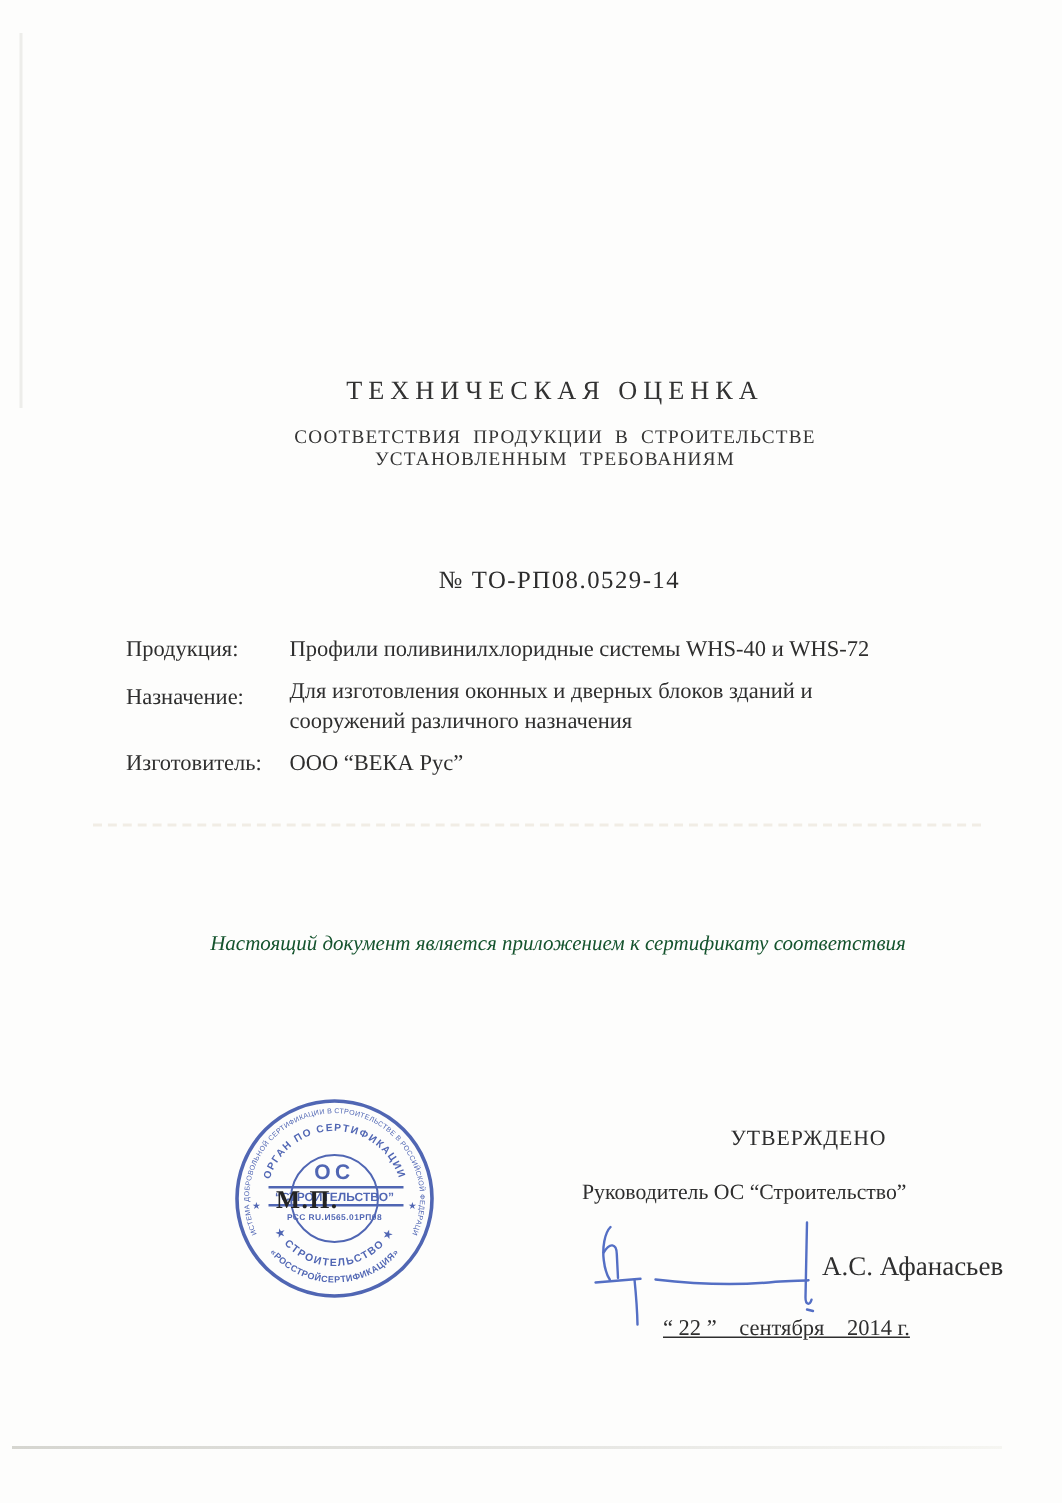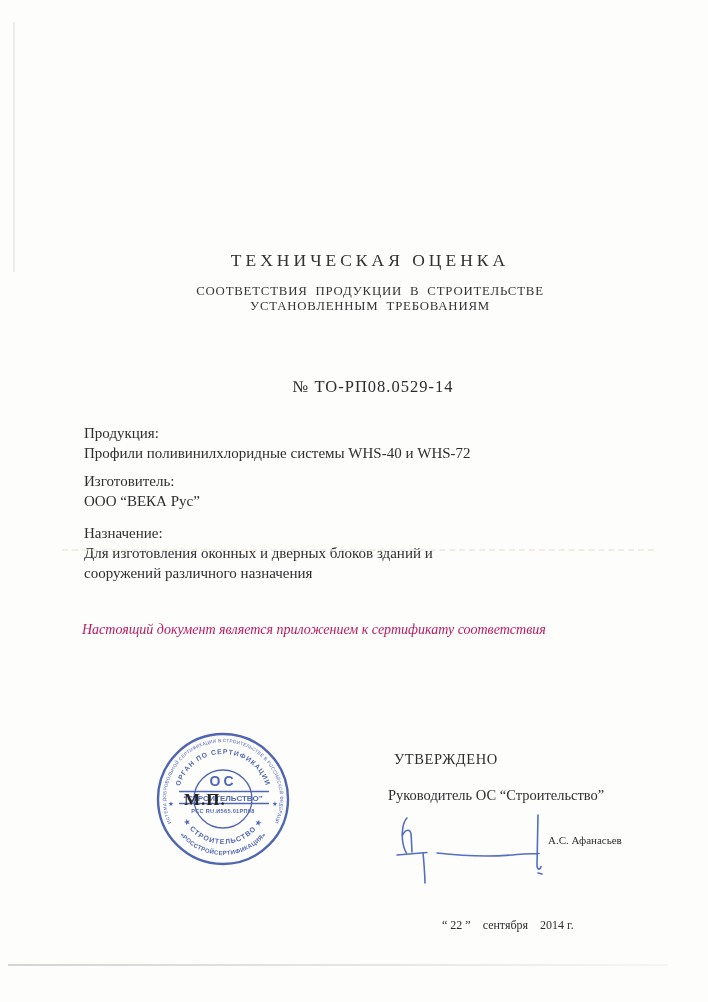--- a/index.html
+++ b/index.html
@@ -20,35 +20,35 @@
   .doc-title{left:25px;top:250px;width:690px;text-align:center;
     font-size:17.5px;letter-spacing:4px;color:#323232;}
   .doc-subtitle1{left:25px;top:284px;width:690px;text-align:center;
     font-size:12.8px;letter-spacing:.8px;word-spacing:4px;color:#343434;}
   .doc-subtitle2{left:25px;top:299px;width:690px;text-align:center;
     font-size:12.8px;letter-spacing:.8px;word-spacing:4px;color:#343434;}
   .doc-number{left:28px;top:377px;width:690px;text-align:center;
     font-size:16.5px;letter-spacing:1px;color:#2c2c2c;}
   
   .fields{left:84px;top:424px;width:540px;font-size:15px;line-height:1.33;}
-  .field-row{display:flex;margin-bottom:8px;flex-direction:column;}
+  .field-row{display:flex;margin-bottom:8px;}
   .field-label{width:109px;flex:none;}
   .field-value{width:412px;}
   
   .separator{left:62px;top:549px;width:592px;height:0;
     border-top:2px dashed #ece6da;opacity:.65;}
   
   .note{left:82px;top:620px;width:580px;font-style:italic;
-    font-size:14px;line-height:19.5px;color:#be185d;}
+    font-size:14px;line-height:19.5px;color:#14532d;text-align:center;}
   
-  .approved{left:394px;top:751px;width:290px;
+  .approved{left:394px;top:751px;width:290px;text-align:center;
     font-size:14.5px;letter-spacing:.6px;}
   .sign-title{left:388px;top:787px;width:300px;text-align:left;font-size:14.5px;}
-  .sign-name{left:548px;top:834px;font-size:11px;}
-  .sign-date{left:442px;top:918px;font-size:12px;white-space:pre;}
+  .sign-name{left:548px;top:834px;font-size:18px;}
+  .sign-date{left:442px;top:878px;font-size:15px;white-space:pre;text-decoration:underline;}
   .signature-svg{left:393px;top:808px;}
   
   .stamp-svg{left:148px;top:724px;opacity:.9;}
   .mp-mark{left:184px;top:790px;font-size:17px;font-weight:bold;
     letter-spacing:1px;color:#232323;}
 </style>
 </head>
 <body>
 
 <div class="page">
@@ -61,26 +61,26 @@
   <div class="abs doc-subtitle2">УСТАНОВЛЕННЫМ ТРЕБОВАНИЯМ</div>
 
   <div class="abs doc-number">№ ТО-РП08.0529-14</div>
 
   <div class="abs fields">
     <div class="field-row">
       <div class="field-label">Продукция:</div>
       <div class="field-value">Профили поливинилхлоридные системы WHS-40 и WHS-72</div>
     </div>
     <div class="field-row">
+      <div class="field-label" style="padding-top:4px;">Назначение:</div>
+      <div class="field-value">Для изготовления оконных и дверных блоков зданий и сооружений различного назначения</div>
+    </div>
+    <div class="field-row">
       <div class="field-label">Изготовитель:</div>
       <div class="field-value">ООО “ВЕКА Рус”</div>
-    </div>
-    <div class="field-row">
-      <div class="field-label" style="padding-top:4px;">Назначение:</div>
-      <div class="field-value">Для изготовления оконных и дверных блоков зданий и сооружений различного назначения</div>
     </div>
   </div>
 
   <div class="abs separator"></div>
 
   <div class="abs note">
     <div>Настоящий документ является приложением к сертификату соответствия</div>
   </div>
 
   <svg class="abs stamp-svg" width="150" height="150" viewBox="0 0 150 150">

